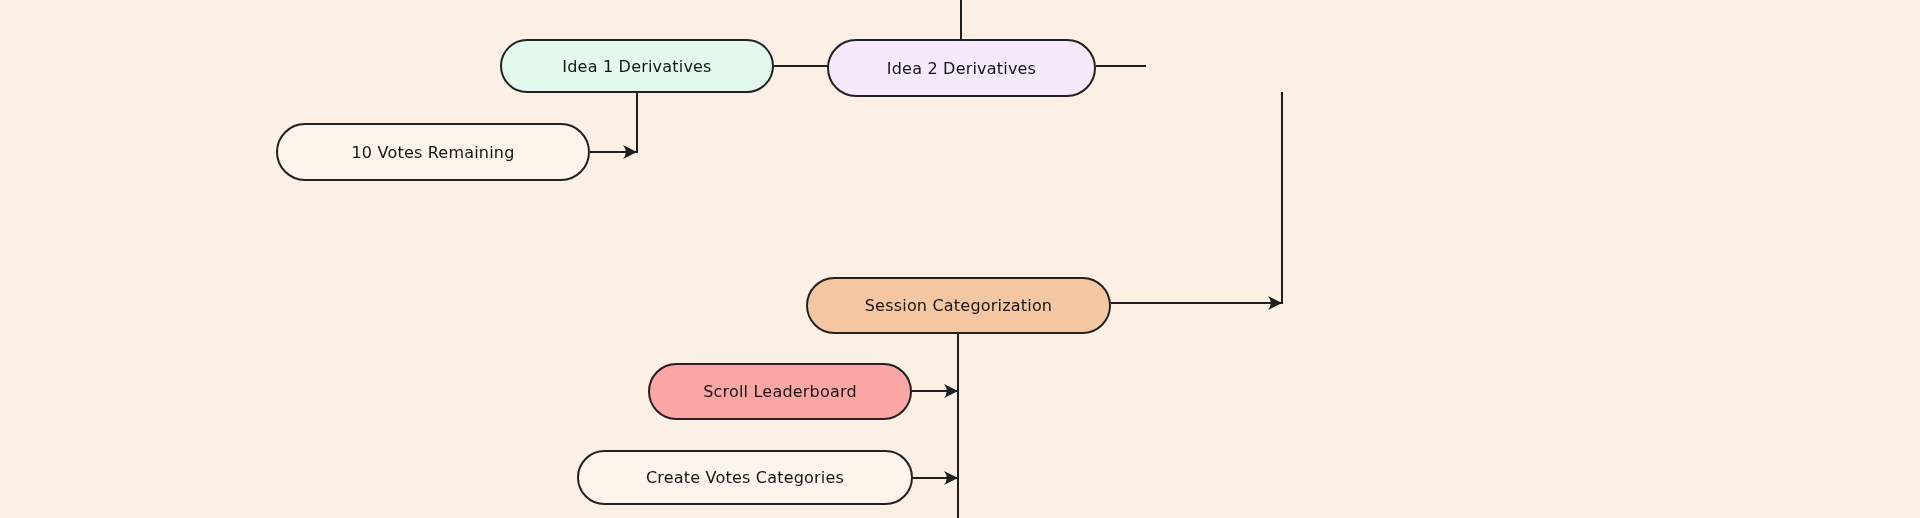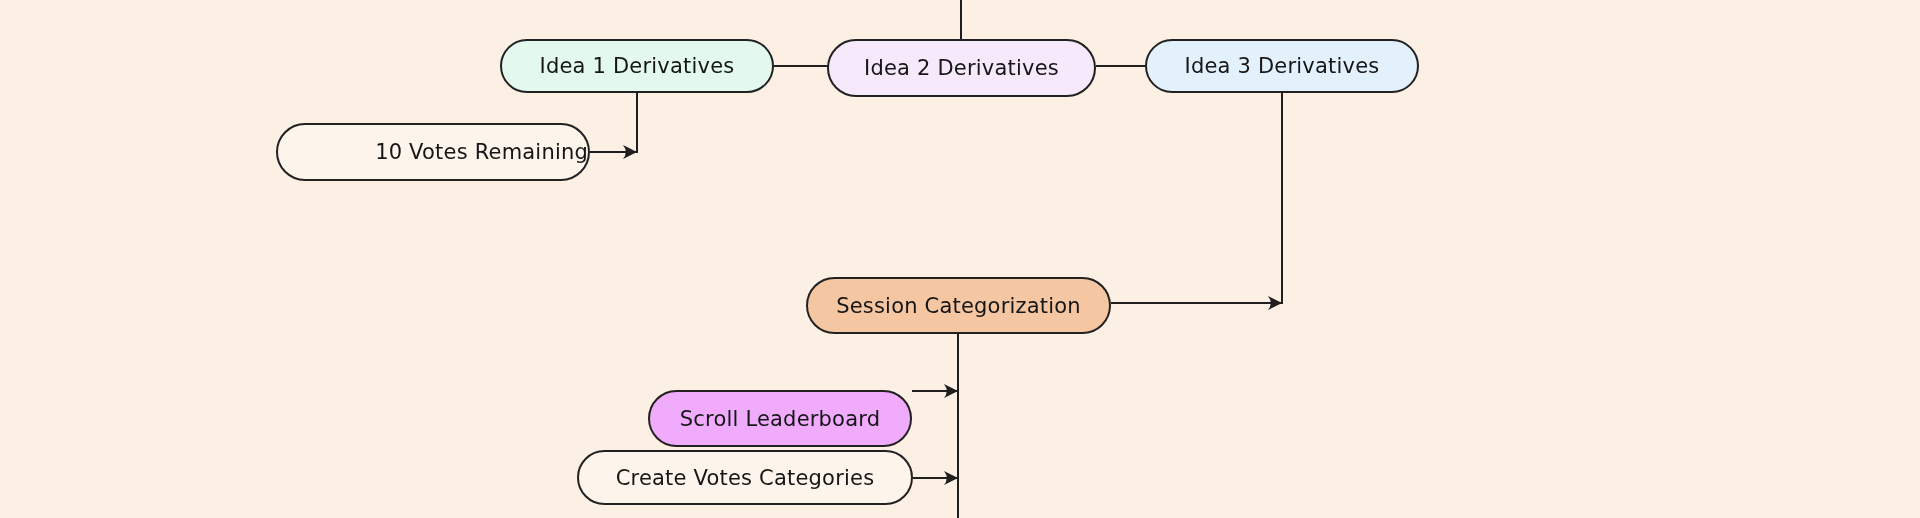--- a/index.html
+++ b/index.html
@@ -17,21 +17,21 @@
     position: absolute; left: 0; top: 0;
     width: 1920px; height: 518px;
     pointer-events: none;
   }
   .node {
     position: absolute;
     box-sizing: border-box;
     display: flex; align-items: center; justify-content: center;
     border: 2px solid #212121;
     border-radius: 32px;
-    font-size: 21px;
+    font-size: 16px;
     color: #161616;
     letter-spacing: 0.2px;
     white-space: nowrap;
     cursor: default;
   }
   #n-idea1   { left: 500px; top: 39px;  width: 274px; height: 54px; }
   #n-idea2   { left: 827px; top: 39px;  width: 269px; height: 58px; }
   #n-idea3   { left: 1145px; top: 39px; width: 274px; height: 54px; }
   #n-votes   { left: 276px; top: 123px; width: 314px; height: 58px; }
   #n-session { left: 806px; top: 277px; width: 305px; height: 57px; }
@@ -69,33 +69,30 @@
   </svg>
 
   <div class="node" id="n-idea1" style="background-color: rgb(227, 249, 238);">
     <span>Idea 1 Derivatives</span>
   </div>
 
   <div class="node" id="n-idea2" style="background-color: rgb(246, 233, 251);">
     <span>Idea 2 Derivatives</span>
   </div>
 
-  <div class="node" id="n-idea3" style="background-color: rgb(227, 241, 252);">
-    <span>Idea 3 Derivatives</span>
-  </div>
 
-  <div class="node" id="n-votes" style="background-color: rgb(253, 244, 236); justify-content: flex-end;">
+  <div class="node" id="n-votes" style="background-color: rgb(253, 244, 236);">
     <span>10 Votes Remaining</span>
   </div>
 
   <div class="node" id="n-session" style="background-color: rgb(245, 198, 162); justify-content: center;">
     <span>Session Categorization</span>
   </div>
 
-  <div class="node" id="n-scroll" style="background-color: #f0abfc; margin-top: 27px;">
+  <div class="node" id="n-scroll" style="background-color: #fca5a5;">
     <span>Scroll Leaderboard</span>
   </div>
 
   <div class="node" id="n-create" style="background-color: rgb(253, 244, 236);">
     <span>Create Votes Categories</span>
   </div>
 
 </div>
 
 </body></html>

